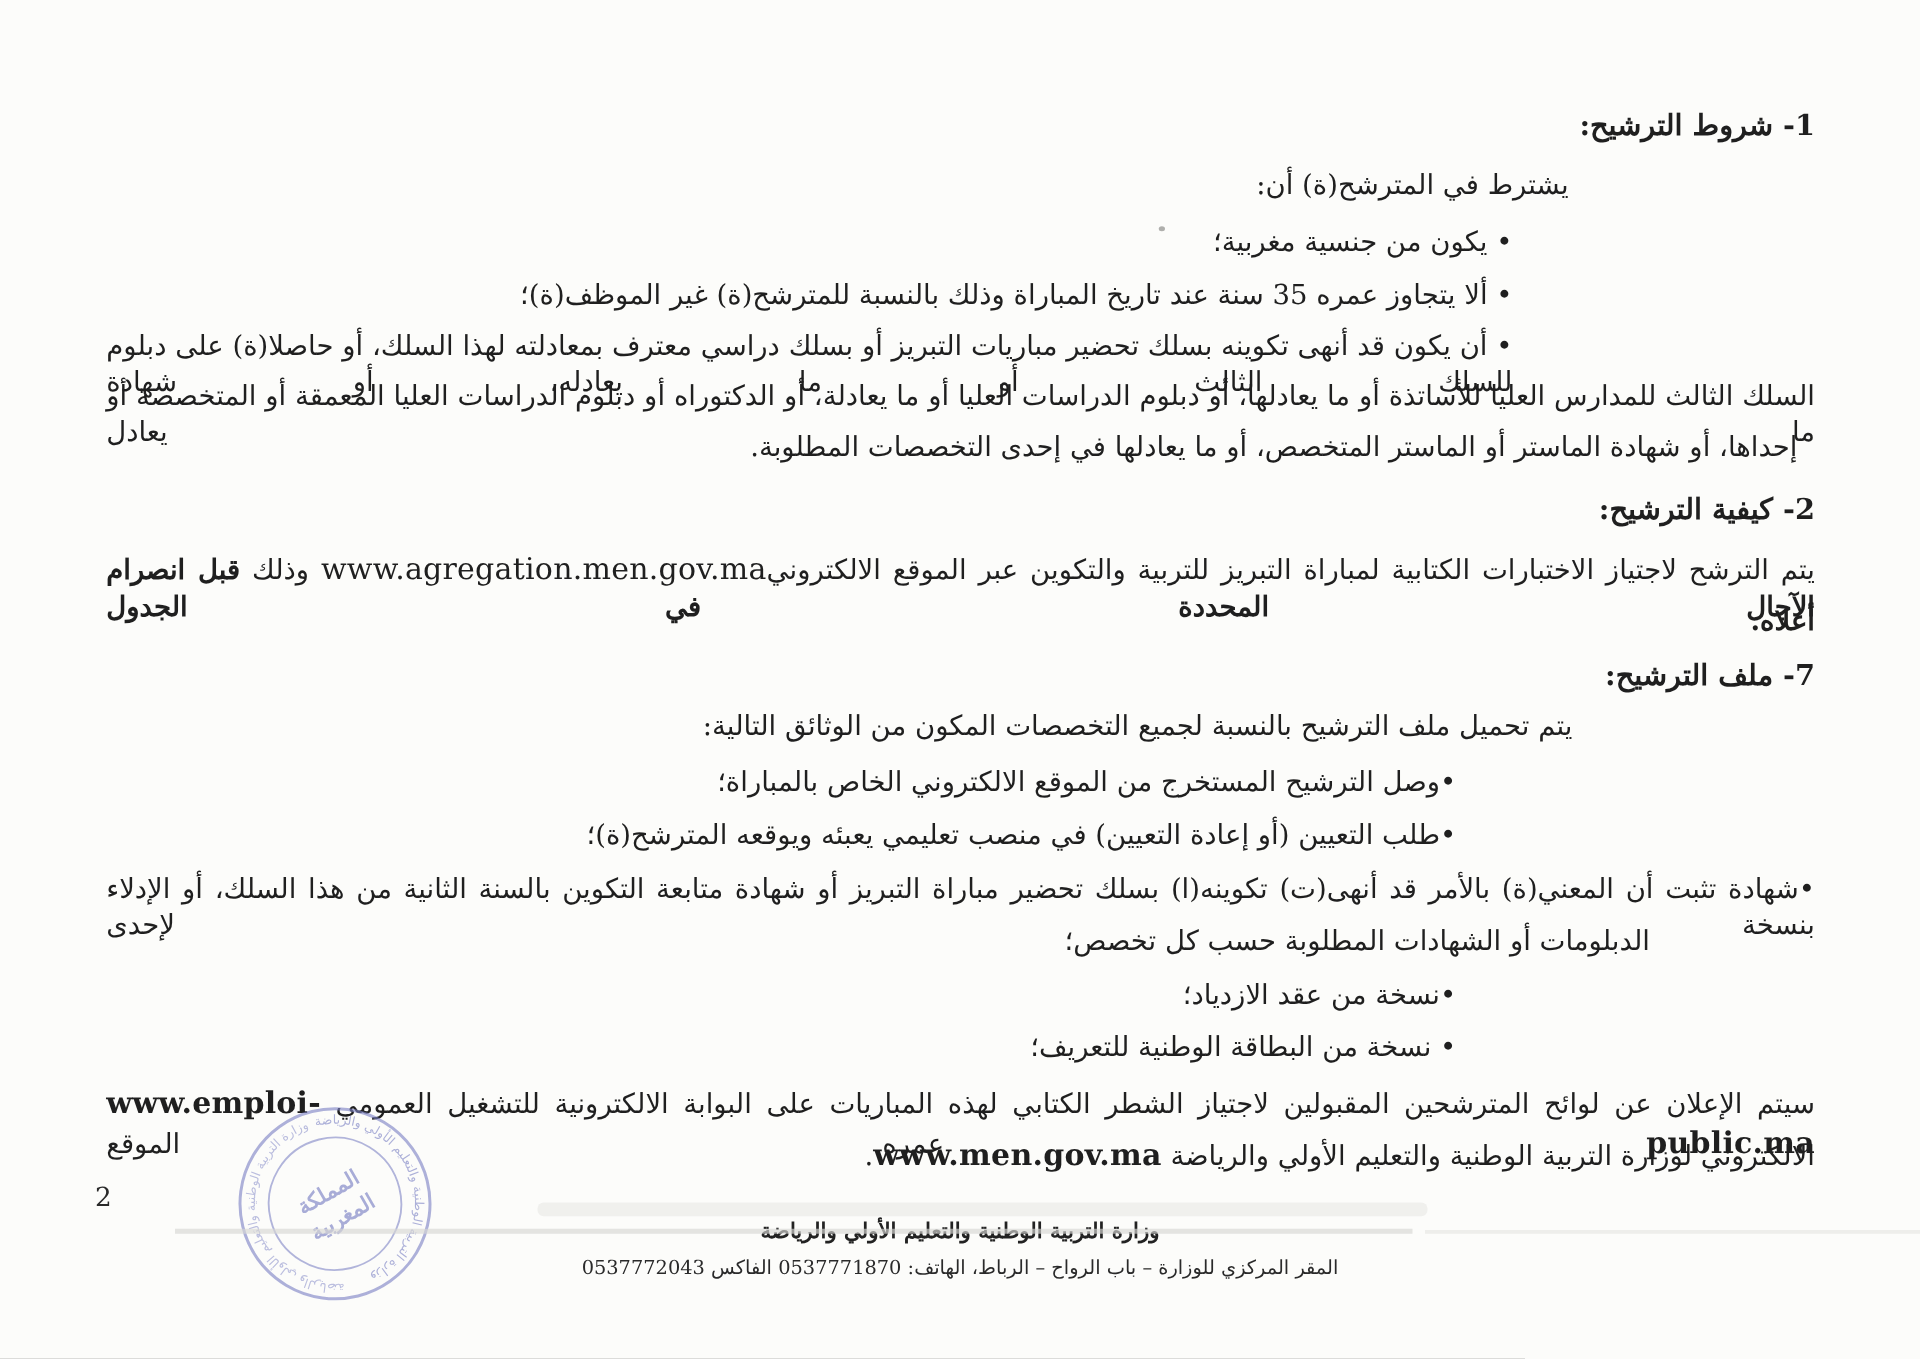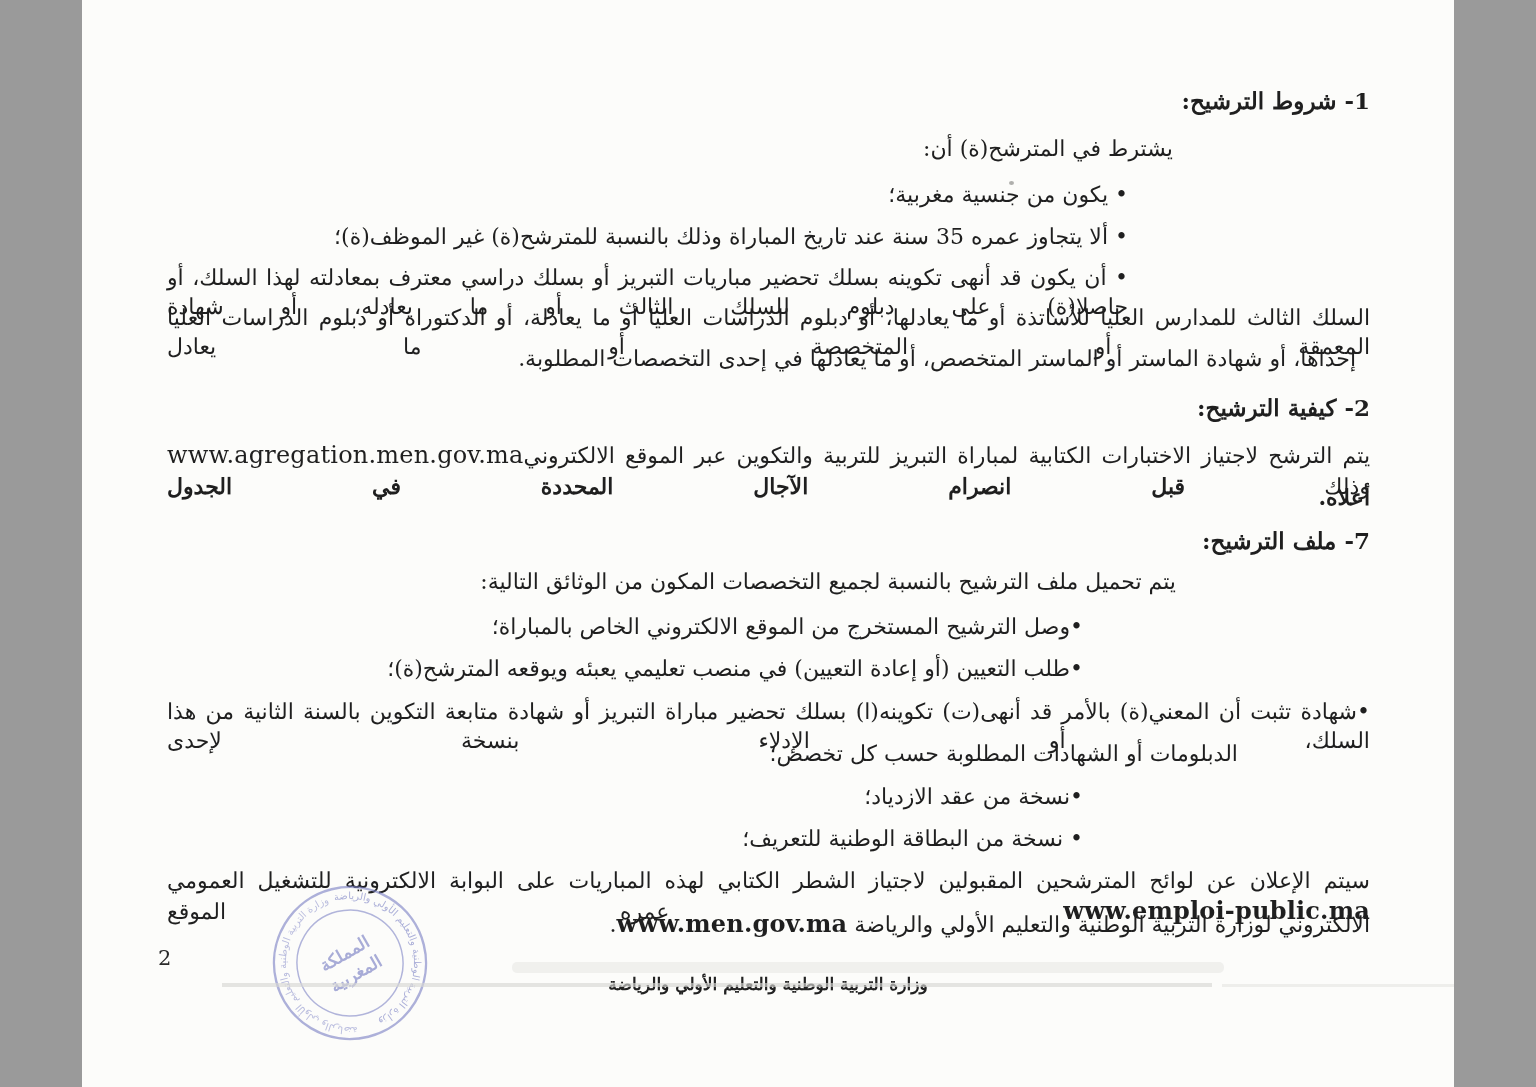--- a/index.html
+++ b/index.html
@@ -1,18 +1,18 @@
 <!DOCTYPE html>
 <html lang="ar"><head>
 <meta charset="utf-8">
 <style>
   html,body{margin:0;padding:0;}
   body{background:#9a9a9a;}
   .page{
-    position:relative;width:1372px;height:1087px;margin:0 auto;
+    position:relative;width:1536px;height:1087px;margin:0 auto;
     background:#fcfcfa;overflow:hidden;
     font-family:"DejaVu Serif","Liberation Serif",serif;
     color:#1f1f1f;
   }
   .line{
     position:absolute;direction:rtl;unicode-bidi:plaintext;
     text-align:right;white-space:nowrap;
     font-size:22px;line-height:1.32;
   }
   .line.just{white-space:normal;text-align:justify;text-align-last:justify;}
@@ -82,18 +82,19 @@
     <text font-size="10" fill="#7b81c4" letter-spacing="1" opacity=".7" font-family="DejaVu Serif, Liberation Serif, serif">
       <textPath href="#ring-path" startOffset="52%">وزارة التربية الوطنية والتعليم الأولي والرياضة</textPath>
     </text>
     <g transform="rotate(-16 85 85)" fill="#7b81c4" font-family="DejaVu Serif, Liberation Serif, serif" font-size="17" font-weight="bold" text-anchor="middle" opacity=".9">
       <text x="85" y="80">المملكة</text>
       <text x="85" y="103">المغربية</text>
     </g>
   </svg>
 
   <div class="footer-ministry">وزارة التربية الوطنية والتعليم الأولي والرياضة</div>
+  <div class="footer-address">المقر المركزي للوزارة – باب الرواح – الرباط، الهاتف: 0537771870 الفاكس 0537772043</div>
 
   <div class="artifact streak-1"></div>
   <div class="artifact streak-2"></div>
   <div class="artifact smudge-footer"></div>
   <div class="artifact speck"></div>
 </div>
 
 </body></html>

